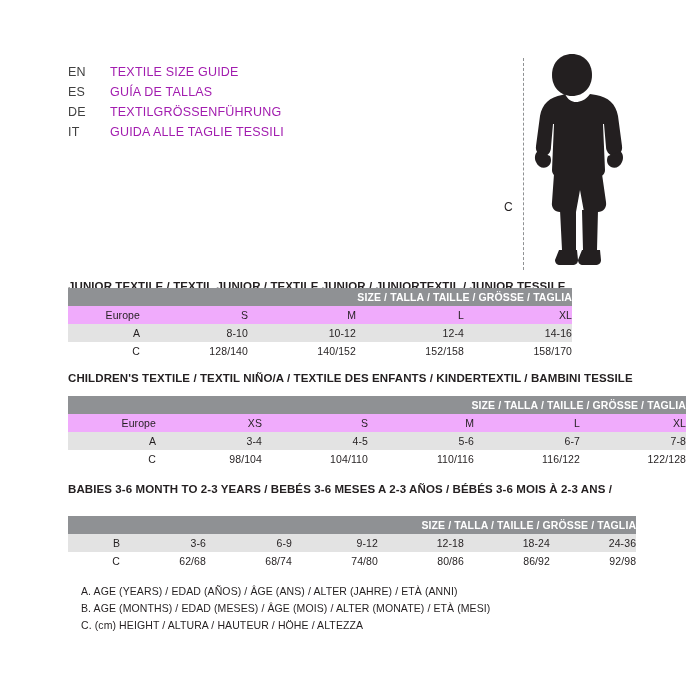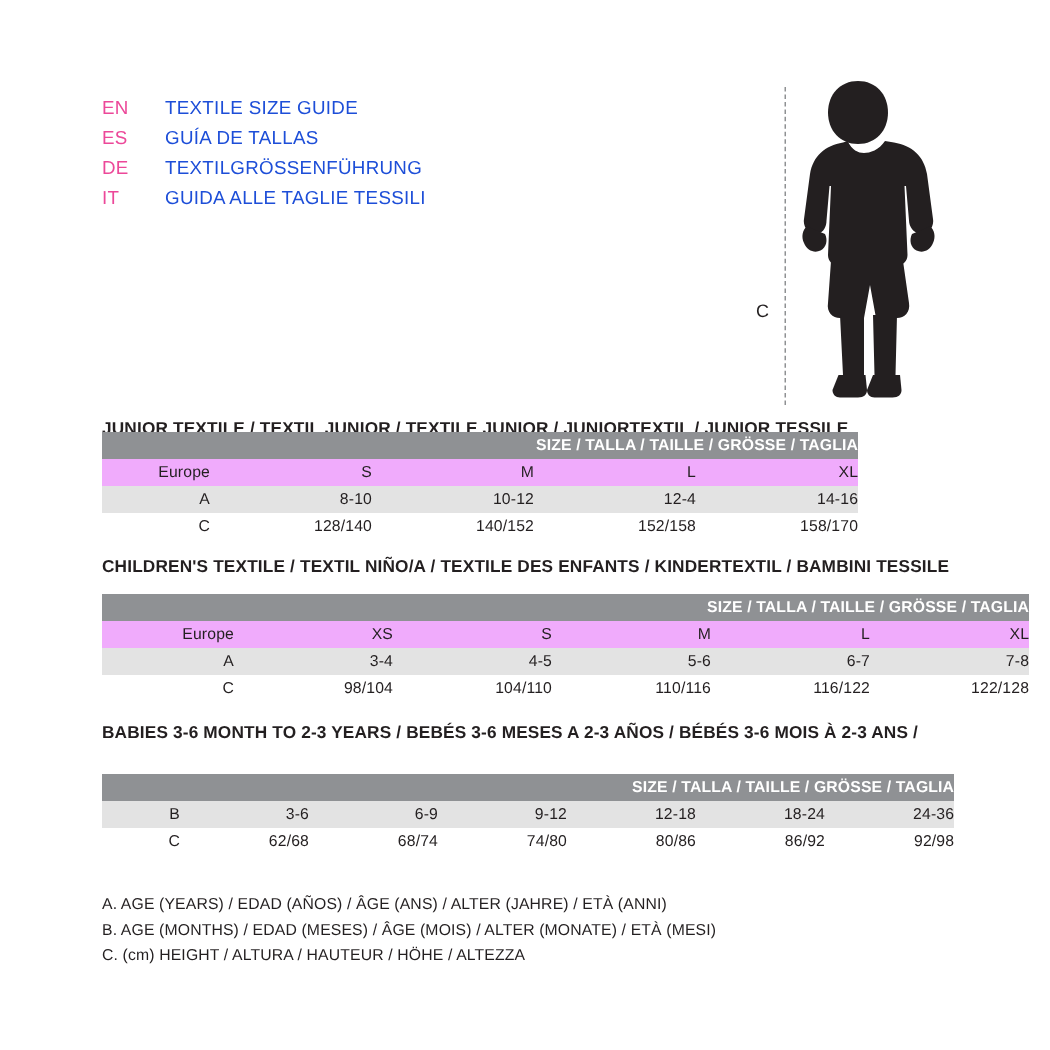--- a/index.html
+++ b/index.html
@@ -31,26 +31,26 @@
   .lang-row {
     display: flex;
     align-items: baseline;
     height: 20px;
     line-height: 20px;
   }
   .lang-code {
     width: 42px;
     font-size: 12.5px;
     letter-spacing: 0.2px;
-    color: #ec4899;
+    color: #404040;
   }
   .lang-text {
     font-size: 12.5px;
     letter-spacing: 0.2px;
-    color: #1d4ed8;
+    color: #a21caf;
   }
 
   
   .figure-area {
     position: absolute;
     left: 490px;
     top: 40px;
     width: 180px;
     height: 230px;
   }
@@ -120,24 +120,23 @@
   .white-row td {
     background: #ffffff;
   }
   .cell-pad {
     padding-left: 7px !important;
   }
 
   
   .legend {
     position: absolute;
-    left: 68px;
+    left: 81px;
     top: 583px;
     width: 520px;
-    margin-top: 12px;
   }
   .legend-line {
     font-size: 10.5px;
     line-height: 17px;
     letter-spacing: 0.1px;
     color: #231f20;
   }
 </style>
 </head>
 <body>

